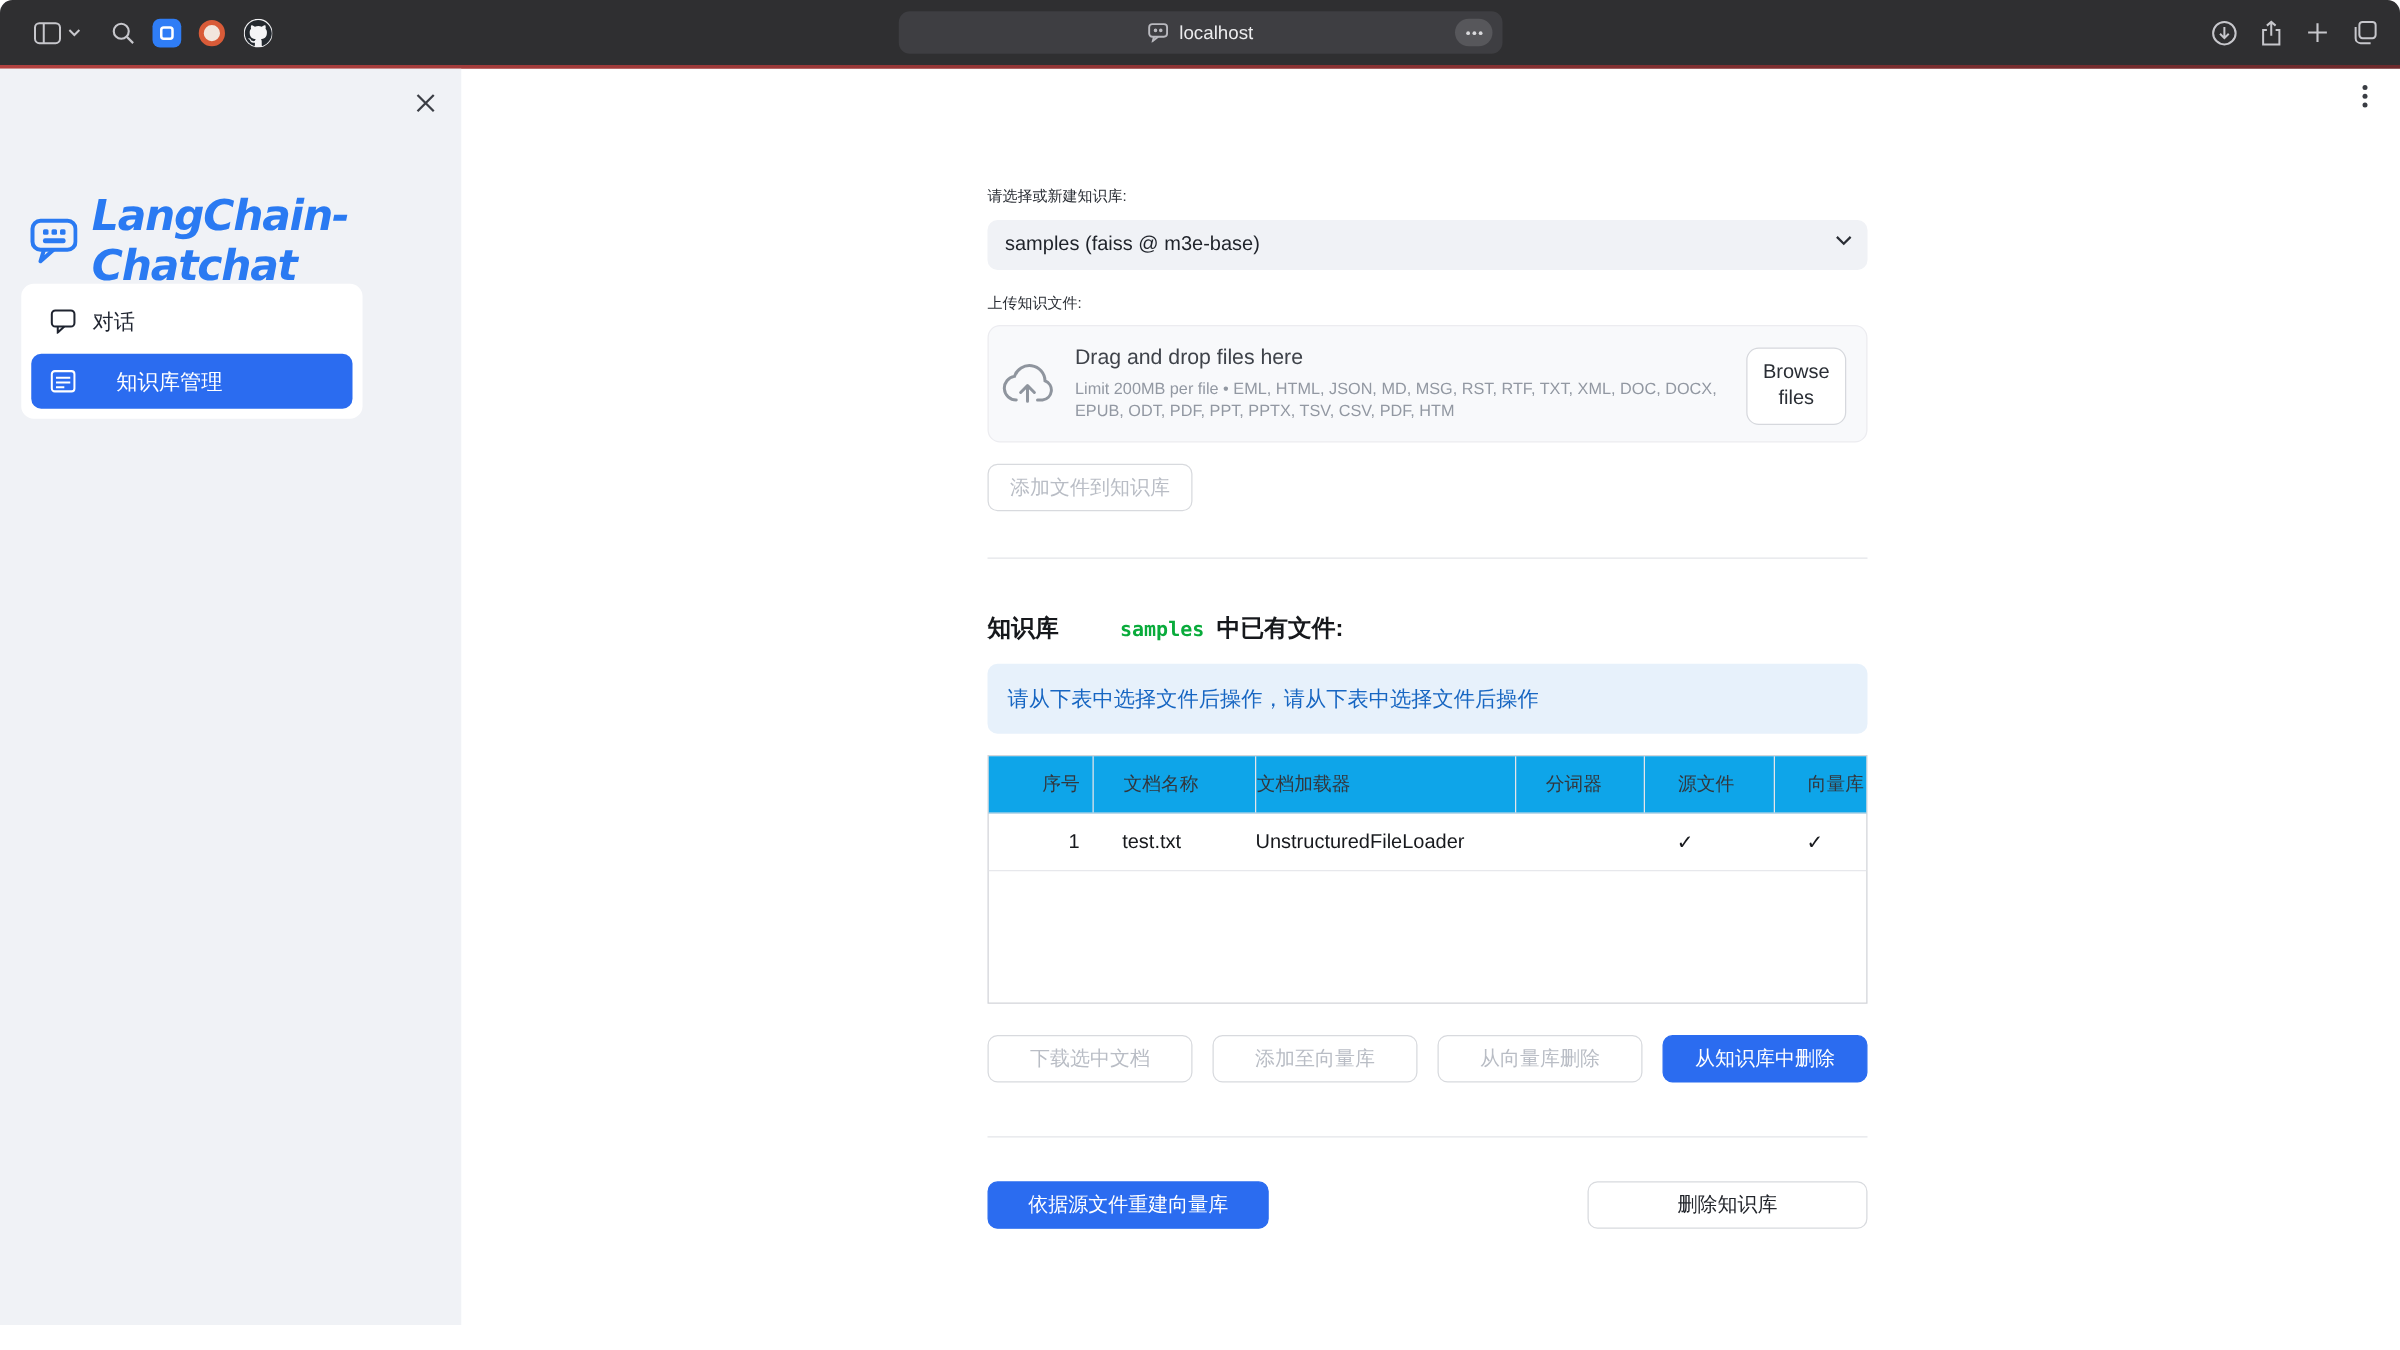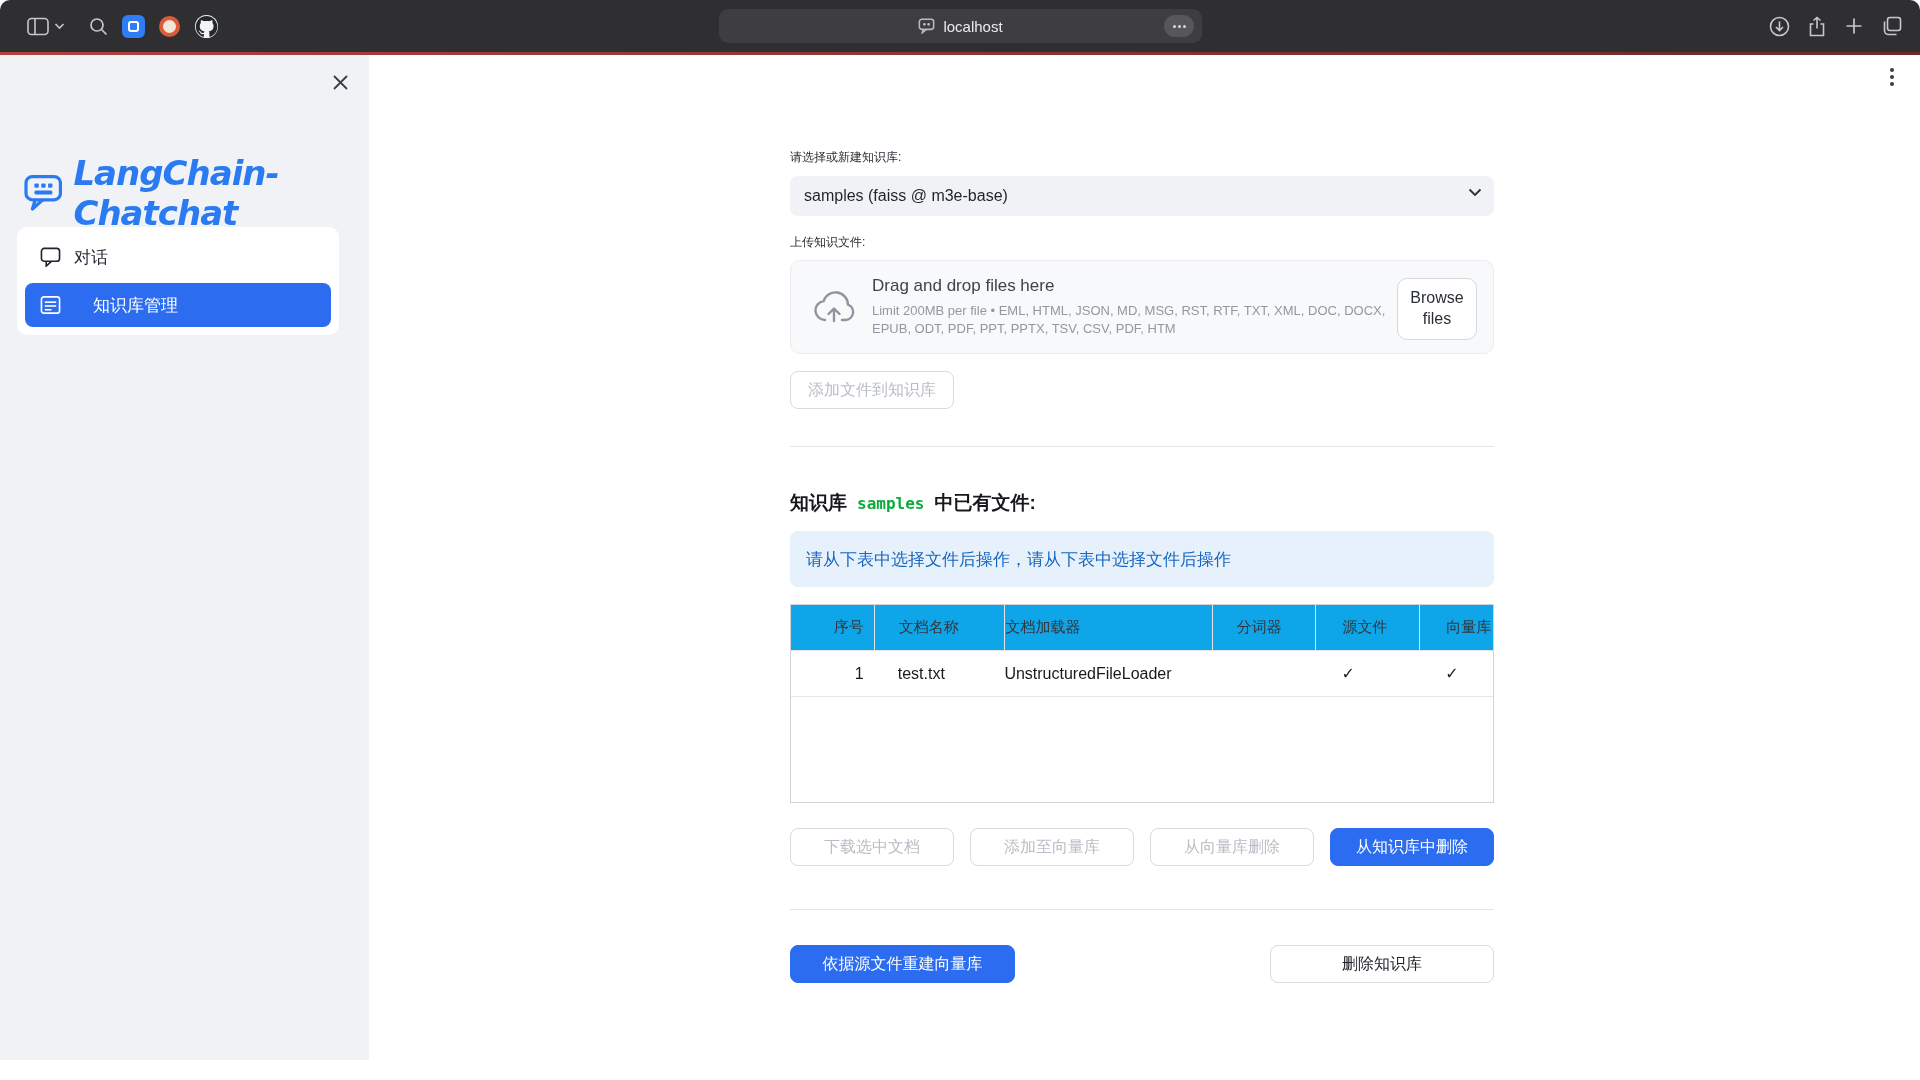--- a/index.html
+++ b/index.html
@@ -34,21 +34,21 @@
 
   
   .sidebar { position:absolute; left:0; top:55px; width:369px; height:1005px;
     background:#f0f2f6; }
   .sb-close { position:absolute; top:14px; right:16px; width:26px; height:26px;
     display:flex; align-items:center; justify-content:center; color:#3b3e45; cursor:pointer; }
   .logo { position:absolute; top:98px; left:24px; display:flex; align-items:center;
     gap:11px; color:#2a7af2; }
   .logo-text { font-size:34px; font-weight:700; font-style:italic;
     font-family:"DejaVu Sans","Liberation Sans",sans-serif; letter-spacing:-1px; }
-  .menu-card { position:absolute; top:172px; left:17px; width:322px; background:#fff;
+  .menu-card { position:absolute; top:172px; left:17px; width:273px; background:#fff;
     border-radius:10px; padding:8px; }
   .menu-item { height:44px; border-radius:8px; display:flex; align-items:center;
     gap:13px; padding:0 15px; font-size:17px; color:#1f2430; cursor:pointer; }
   .menu-item + .menu-item { margin-top:4px;gap:32px; }
   .menu-item.selected { background:#2b6cf0; color:#fff; }
 
   
   .app-kebab { position:absolute; top:66px; right:18px; width:20px; height:22px;
     display:flex; flex-direction:column; align-items:center; justify-content:center;
     gap:3px; cursor:pointer; }
@@ -57,21 +57,21 @@
   
   .main { position:absolute; left:790px; top:55px; width:704px; height:1025px; }
   .abs { position:absolute; left:0; width:704px; }
   .field-label { font-size:12px; color:#2a2e35; }
   .select-box { top:121px; height:40px; background:#f0f2f6; border-radius:8px;
     display:flex; align-items:center; padding:0 14px; font-size:16px; color:#1f232a;
     cursor:pointer; }
   .select-box .chev { position:absolute; right:12px; top:12px; color:#2a2e35; }
 
   .uploader { top:205px; height:94px; background:#f8f9fb; border:1px solid #ececf0;
-    border-radius:10px; display:flex; align-items:center; padding:0 22px; }
+    border-radius:10px; display:flex; align-items:center; padding:0 10px; }
   .up-texts { margin-left:17px; width:555px; }
   .up-title { font-size:17px; color:#3f434a; }
   .up-limit { font-size:13px; color:#9298a2; margin-top:6px; line-height:1.4; }
   .browse-btn { position:absolute; right:16px; top:17px; width:80px; min-height:60px;
     background:#fff; border:1px solid #d6d8dd; border-radius:10px; padding:9px 10px;
     font-size:16px; color:#2a2e35; text-align:center; line-height:1.3; cursor:pointer; }
 
   .btn { border-radius:8px; font-size:16px; display:flex; align-items:center;
     justify-content:center; cursor:pointer; border:1px solid transparent;
     white-space:nowrap; }
@@ -79,21 +79,21 @@
   .btn-primary { background:#2b6cf0; border-color:#2b6cf0; color:#fff; }
   .btn-secondary { background:#fff; border-color:#d8dade; color:#22252b; }
   .add-btn { top:316px; height:38px; width:auto; display:inline-flex; padding:0 17px; }
 
   .hr1 { top:391px; border-top:1px solid #e3e5e9; height:0; }
   .hr2 { top:854px; border-top:1px solid #e3e5e9; height:0; }
 
   .kb-line { top:435px; display:flex; align-items:baseline; gap:10px;
     font-size:19px; font-weight:700; color:#16181c; }
   .code { font-family:"DejaVu Sans Mono","Liberation Mono",monospace;
-    color:#09ab3b; font-size:16px; font-weight:600; }
+    color:#09ab3b; font-size:16px; font-weight:600;margin-left:39px; }
 
   .info-box { top:476px; height:56px; background:#e7f1fb; border-radius:8px;
     display:flex; align-items:center; padding:0 16px; font-size:17px;
     font-weight:500; color:#1766c2; }
 
   .table { top:549px; height:199px; border:1px solid #d2d4d9; background:#fff; }
   .thead { display:flex; height:46px; background:#0ea5e9; border-bottom:1px solid #e2e3e7; }
   .th { display:flex; align-items:center; font-size:15px; color:#33363c; }
   .th + .th { border-left:1px solid #e4e5e9; }
   .trow { display:flex; height:46px; border-bottom:1px solid #e7e8ec; }

